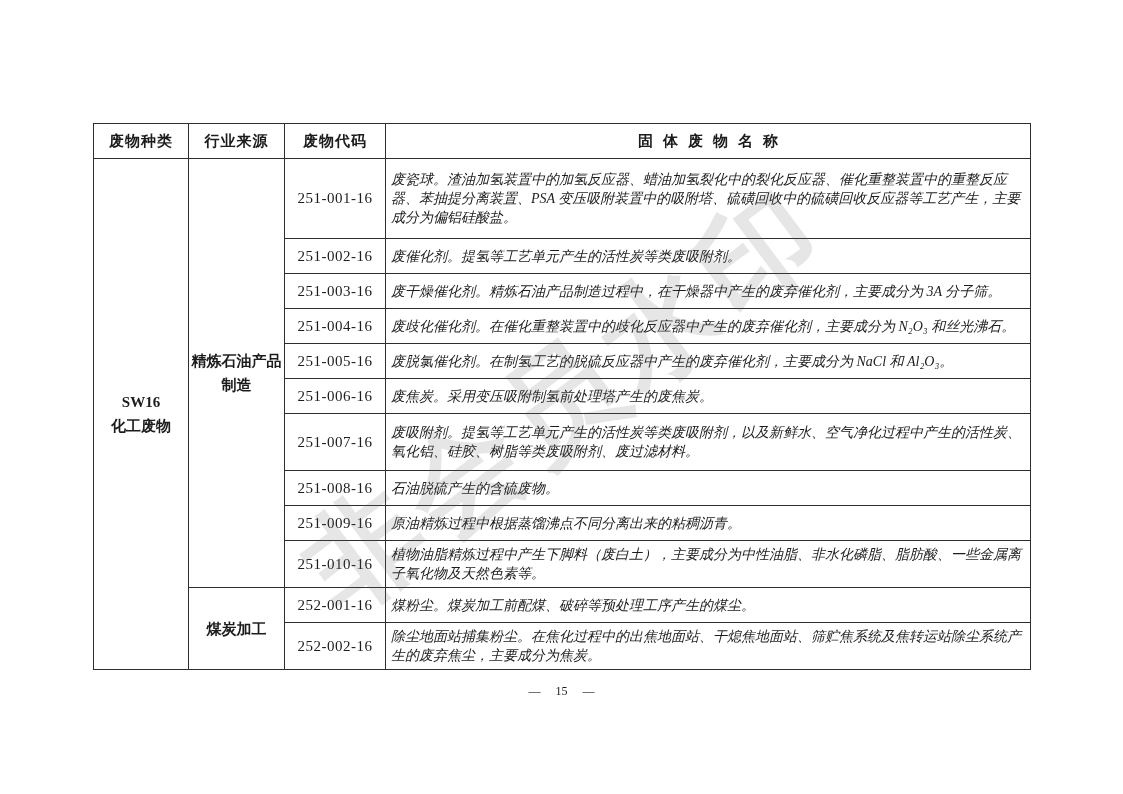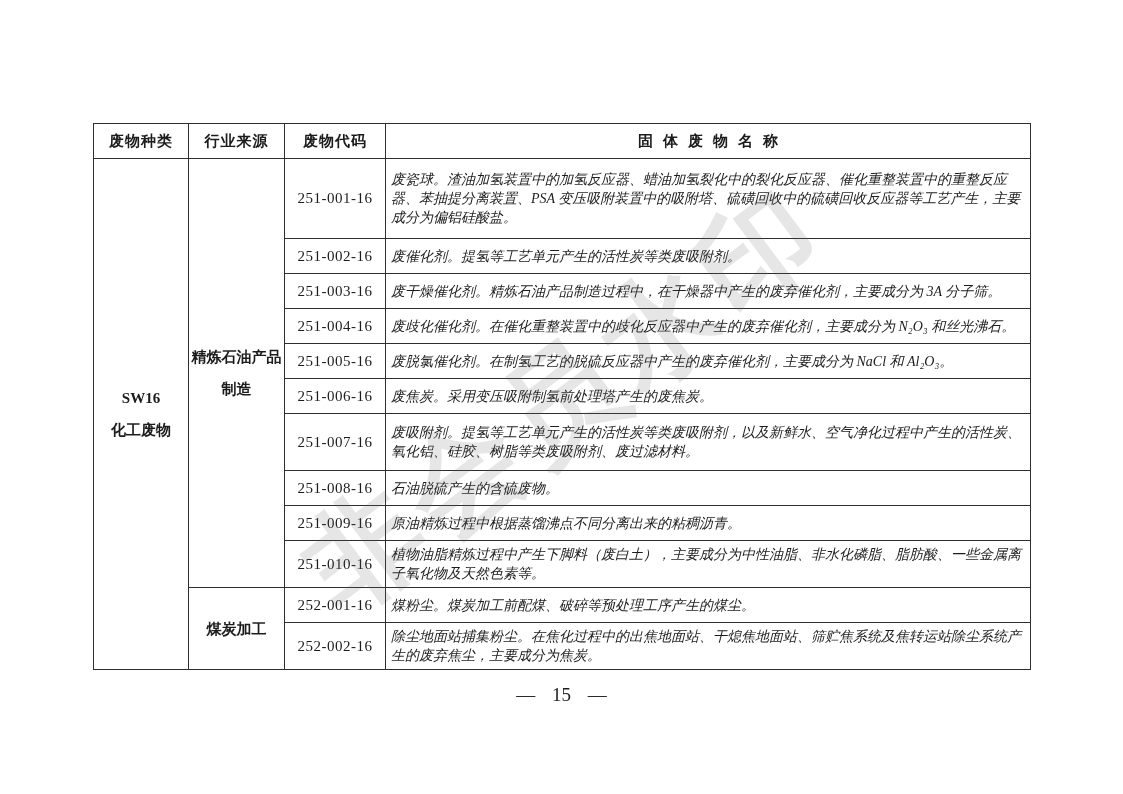--- a/index.html
+++ b/index.html
@@ -48,21 +48,21 @@
     letter-spacing: 1px;
   }
   .waste-table th.name-header {
     letter-spacing: 10px;
     text-indent: 10px;
   }
   td.cat, td.src {
     font-weight: bold;
     text-align: center;
     font-size: 15px;
-    line-height: 32px;
+    line-height: 24px;
     white-space: pre-line;
   }
   td.code {
     text-align: center;
     font-size: 15px;
     letter-spacing: 0.5px;
   }
   td.desc {
     font-size: 14px;
     line-height: 19px;
@@ -74,21 +74,21 @@
   tr.h35 { height: 35px; }
   tr.h57 { height: 57px; }
   tr.h55 { height: 44px; }
   tr.h46 { height: 46px; margin-top: 36px; }
   .page-number {
     position: absolute;
     top: 684px;
     left: 0;
     width: 100%;
     text-align: center;
-    font-size: 19px;
+    font-size: 12px;
     word-spacing: 12px;
     color: #1c1c1c;
   }
 </style>
 </head>
 <body>
 
 <div class="page">
 
   <div class="watermark">非会员水印</div>

